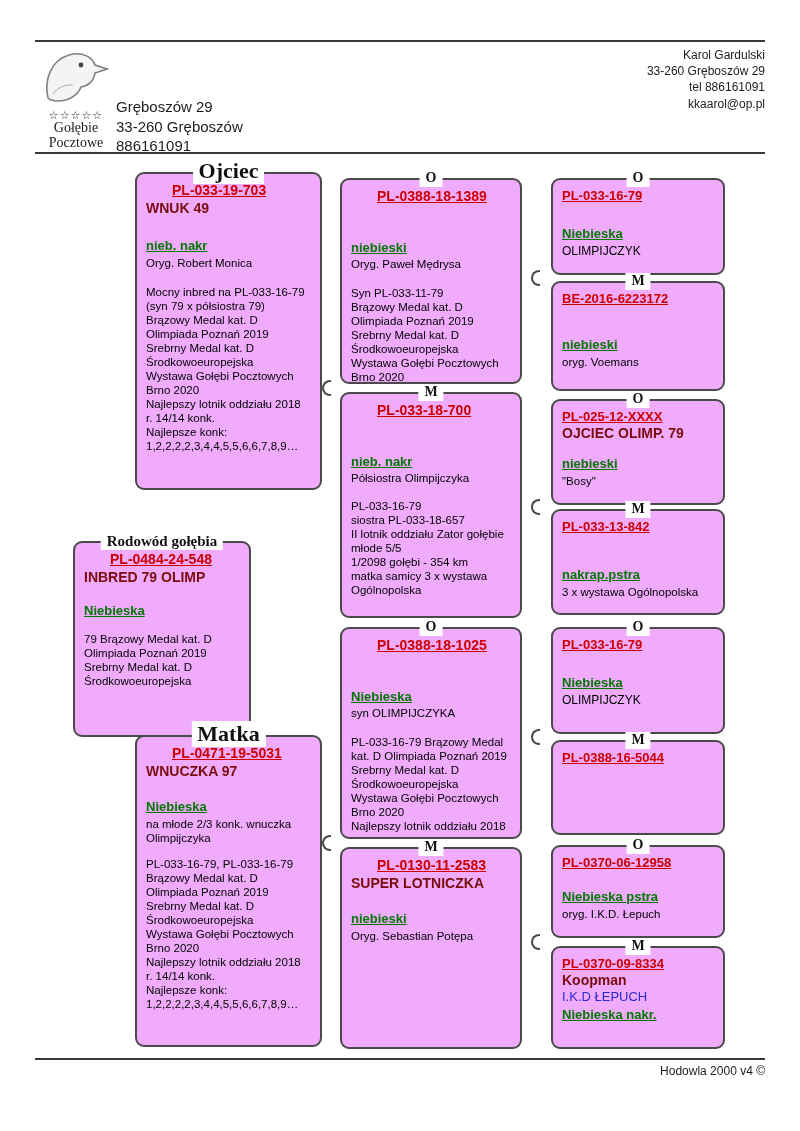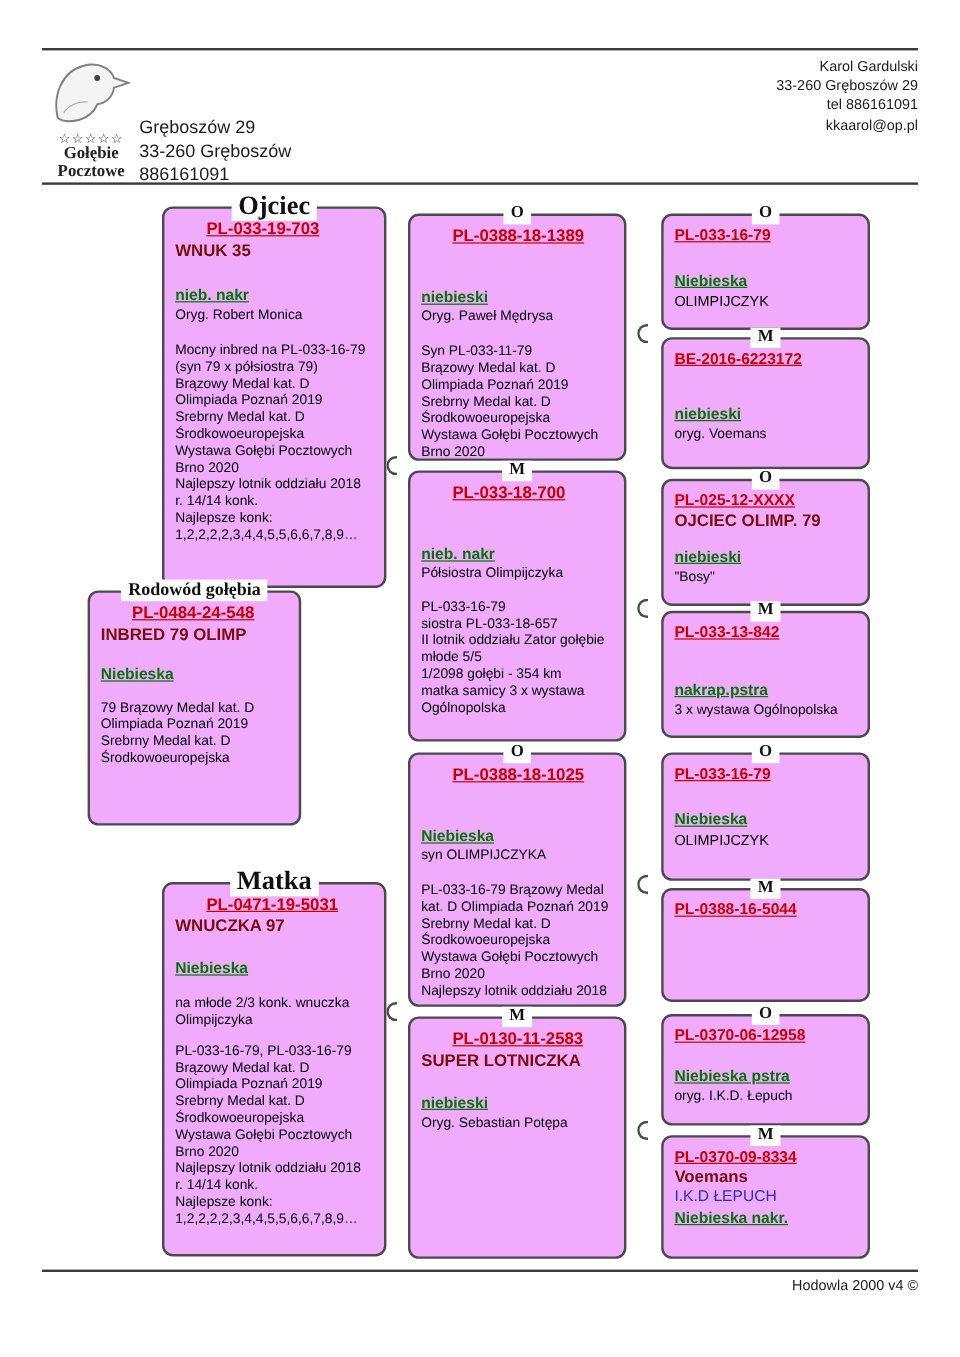--- a/index.html
+++ b/index.html
@@ -5,21 +5,21 @@
   * { margin:0; padding:0; box-sizing:border-box; }
   html,body { background:#fff; }
   body { font-family:"Liberation Sans", sans-serif; color:#000; }
   .page { position:relative; width:800px; height:1131px; background:#fff; overflow:hidden; }
 
   .rule { position:absolute; left:35px; width:730px; height:2px; background:#3a3a3a; }
 
   
   .logo { position:absolute; left:38px; top:50px; width:76px; text-align:center; }
   .stars { font-size:11px; letter-spacing:1px; color:#333; line-height:1; margin-top:2px; }
-  .logotext { font-family:"Liberation Serif", serif; font-weight:bold; font-size:14px; color:#222; line-height:1.05; }
+  .logotext { font-family:"Liberation Serif", serif; font-weight:normal; font-size:14px; color:#222; line-height:1.05; }
   .title { position:absolute; left:116px; top:54px; font-size:26px; font-weight:bold; text-decoration:underline; color:#0d0d0d; letter-spacing:0.2px; }
   .addr { position:absolute; left:116px; top:97px; font-size:15px; color:#1c1c1c; line-height:1.3; }
   .contact { position:absolute; right:35px; top:47px; font-size:12px; color:#1c1c1c; line-height:1.35; text-align:right; }
 
   
   .pbox { position:absolute; border:2px solid #4a4a4a; border-radius:9px; background:#f0abfc; padding:8px 9px 6px 9px; }
   .pbox-label { position:absolute; top:-10px; left:50%; transform:translateX(-50%); background:#fff;
     padding:0 6px; font-family:"Liberation Serif", serif; font-weight:bold; font-size:14px;
     white-space:nowrap; color:#111; line-height:1.2; }
   .pbox-label.big { font-size:22px; top:-16px; }
@@ -67,54 +67,54 @@
     <div>33-260 Gręboszów 29</div>
     <div>tel 886161091</div>
     <div>kkaarol@op.pl</div>
   </div>
 
   <div class="rule" style="top:152px"></div>
 
   <div class="pbox" style="left:135px; top:172px; width:187px; height:318px;">
     <span class="pbox-label big">Ojciec</span>
     <div class="ring f14">PL-033-19-703</div>
-    <div class="pname">WNUK 35</div>
+    <div class="pname">WNUK 49</div>
     <div class="cline" style="margin-top:22px">nieb. nakr</div>
     <div class="bodytext" style="margin-top:2px">Oryg. Robert Monica</div>
     <div class="bodytext" style="margin-top:15px">Mocny inbred na PL-033-16-79
 (syn 79 x półsiostra 79)
 Brązowy Medal kat. D
 Olimpiada Poznań 2019
 Srebrny Medal kat. D
 Środkowoeuropejska
 Wystawa Gołębi Pocztowych
 Brno 2020
 Najlepszy lotnik oddziału 2018
 r. 14/14 konk.
 Najlepsze konk:
 1,2,2,2,2,3,4,4,5,5,6,6,7,8,9…</div>
   </div>
 
-  <div class="pbox" style="left:73px; top:492px; width:178px; height:196px;">
+  <div class="pbox" style="left:73px; top:541px; width:178px; height:196px;">
     <span class="pbox-label mid">Rodowód gołębia</span>
     <div class="ring f14">PL-0484-24-548</div>
     <div class="pname">INBRED 79 OLIMP</div>
     <div class="cline" style="margin-top:18px">Niebieska</div>
     <div class="bodytext" style="margin-top:13px">79 Brązowy Medal kat. D
 Olimpiada Poznań 2019
 Srebrny Medal kat. D
 Środkowoeuropejska</div>
   </div>
 
   <div class="pbox" style="left:135px; top:735px; width:187px; height:312px;">
     <span class="pbox-label big">Matka</span>
     <div class="ring f14">PL-0471-19-5031</div>
     <div class="pname">WNUCZKA 97</div>
     <div class="cline" style="margin-top:20px">Niebieska</div>
-    <div class="bodytext" style="margin-top:14px">na młode 2/3 konk. wnuczka
+    <div class="bodytext" style="margin-top:2px">na młode 2/3 konk. wnuczka
 Olimpijczyka</div>
     <div class="bodytext" style="margin-top:12px">PL-033-16-79, PL-033-16-79
 Brązowy Medal kat. D
 Olimpiada Poznań 2019
 Srebrny Medal kat. D
 Środkowoeuropejska
 Wystawa Gołębi Pocztowych
 Brno 2020
 Najlepszy lotnik oddziału 2018
 r. 14/14 konk.
@@ -216,21 +216,21 @@
   <div class="pbox" style="left:551px; top:845px; width:174px; height:93px;">
     <span class="pbox-label">O</span>
     <div class="ring">PL-0370-06-12958</div>
     <div class="cline" style="margin-top:18px">Niebieska pstra</div>
     <div class="bodytext" style="margin-top:2px">oryg. I.K.D. Łepuch</div>
   </div>
 
   <div class="pbox" style="left:551px; top:946px; width:174px; height:103px;">
     <span class="pbox-label">M</span>
     <div class="ring">PL-0370-09-8334</div>
-    <div class="pname">Voemans</div>
+    <div class="pname">Koopman</div>
     <div class="blueline">I.K.D ŁEPUCH</div>
     <div class="cline" style="margin-top:2px">Niebieska nakr.</div>
   </div>
 
   <div class="bracket" style="left:322px; top:380px;"></div>
   <div class="bracket" style="left:322px; top:835px;"></div>
   <div class="bracket" style="left:531px; top:270px;"></div>
   <div class="bracket" style="left:531px; top:499px;"></div>
   <div class="bracket" style="left:531px; top:729px;"></div>
   <div class="bracket" style="left:531px; top:934px;"></div>

